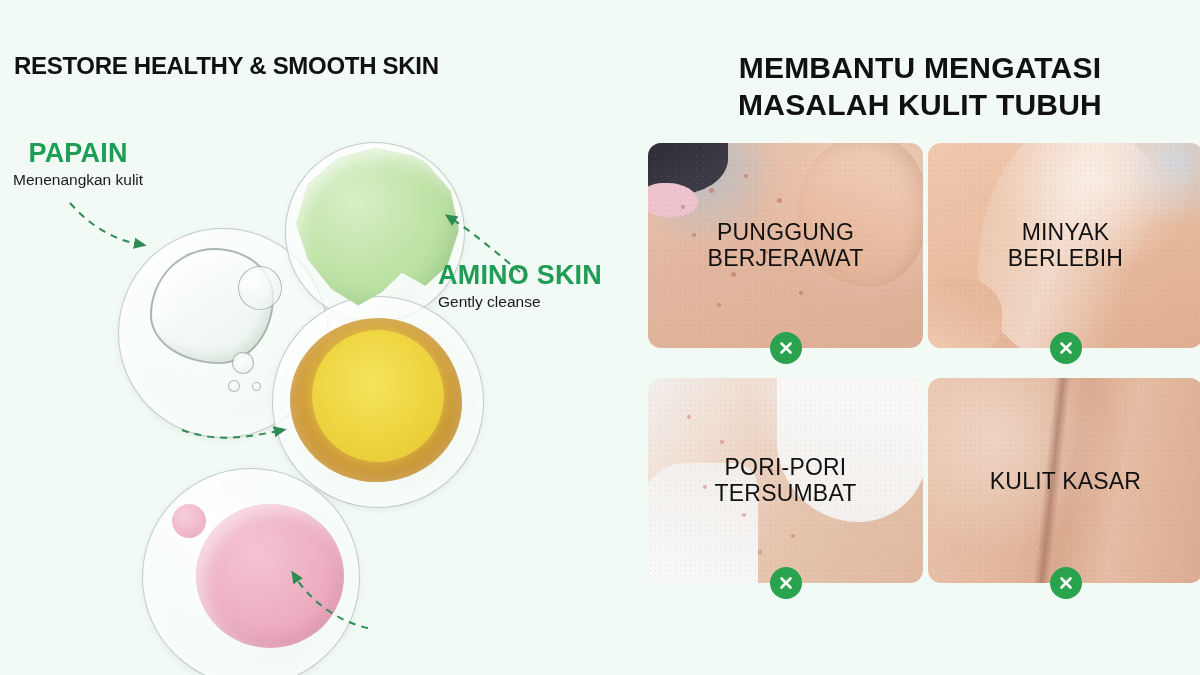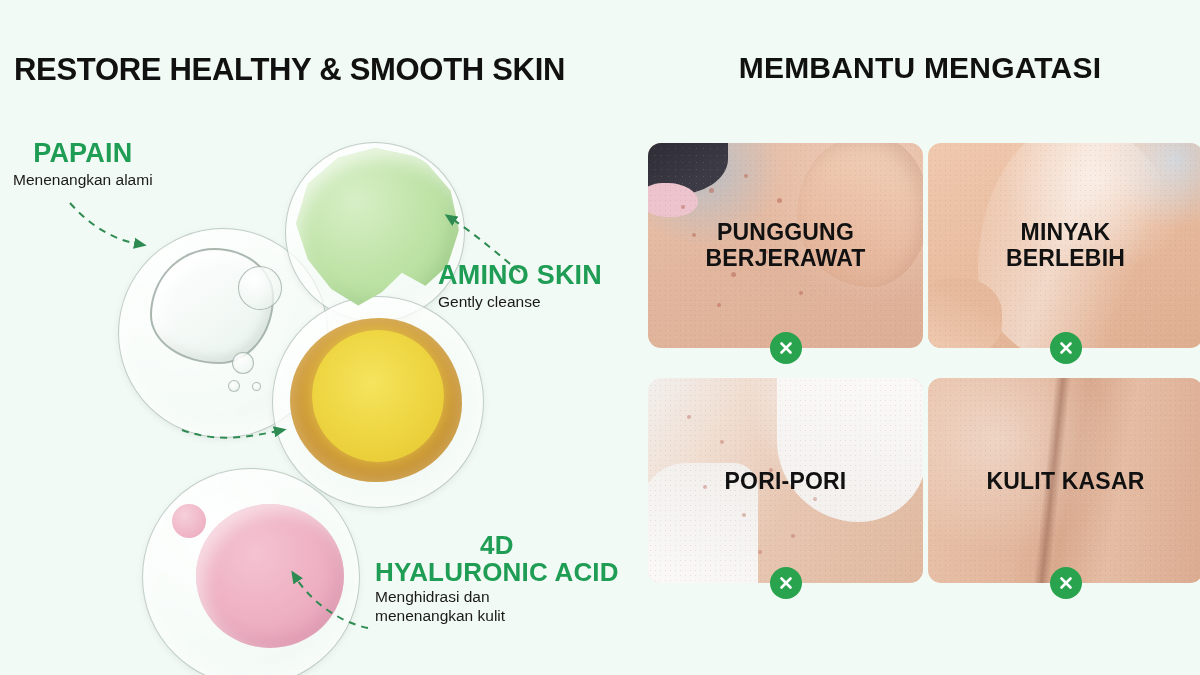--- a/index.html
+++ b/index.html
@@ -10,21 +10,21 @@
     overflow:hidden;
     position:relative;
   }
   .stage { position:relative; width:1200px; height:675px; }
 
   
   .left-panel { position:absolute; left:0; top:0; width:640px; height:675px; }
 
   .headline {
     position:absolute; left:14px; top:52px;
-    font-size:31px; font-weight:bold; letter-spacing:-0.3px;
+    font-size:24px; font-weight:bold; letter-spacing:-0.3px;
     color:#111; white-space:nowrap;
   }
   .subheadline {
     position:absolute; left:55px; top:97px;
     font-size:24px; font-weight:normal; letter-spacing:0.2px;
     color:#1a1a1a; white-space:nowrap;
   }
 
   
   .dish {
@@ -117,21 +117,21 @@
     position:absolute; left:8px; top:143px; width:552px;
     display:grid; grid-template-columns:275px 275px; grid-template-rows:205px 205px;
     column-gap:5px; row-gap:30px;
   }
   .card { position:relative; width:275px; height:205px; }
   .card-photo {
     position:absolute; inset:0; border-radius:13px; overflow:hidden;
   }
   .card-label {
     position:absolute; left:0; right:0; top:50%; transform:translateY(-50%);
-    text-align:center; font-size:23px; font-weight:bold;
+    text-align:center; font-size:23px; font-weight:normal;
     color:#111; line-height:1.16; letter-spacing:0.2px; z-index:3;
   }
   .x-badge {
     position:absolute; left:50%; bottom:-16px; transform:translateX(-50%);
     width:32px; height:32px; border-radius:50%;
     background:#2aa34e; z-index:4;
     display:flex; align-items:center; justify-content:center;
   }
   .x-badge svg { display:block; }
 
@@ -248,41 +248,37 @@
         </marker>
       </defs>
       <path d="M70,203 C92,228 116,240 138,244" fill="none" stroke="#2e8b52" stroke-width="2" stroke-dasharray="7 6" marker-end="url(#ah)"></path>
       <path d="M520,272 C500,256 478,236 452,219" fill="none" stroke="#2e8b52" stroke-width="2" stroke-dasharray="7 6" marker-end="url(#ah)"></path>
       <path d="M182,430 C218,443 248,437 278,431" fill="none" stroke="#2e8b52" stroke-width="2" stroke-dasharray="7 6" marker-end="url(#ah)"></path>
       <path d="M368,628 C338,622 310,600 296,578" fill="none" stroke="#2e8b52" stroke-width="2" stroke-dasharray="7 6" marker-end="url(#ah)"></path>
     </svg>
 
     <div class="ing-papain">
       <div class="ing-title">PAPAIN</div>
-      <div class="ing-desc">Menenangkan alami</div>
+      <div class="ing-desc">Menenangkan kulit</div>
     </div>
 
     <div class="ing-amino">
       <div class="ing-title">AMINO SKIN</div>
       <div class="ing-desc">Gently cleanse</div>
     </div>
 
     <div class="ing-vite">
     </div>
 
-    <div class="ing-hyal">
-      <div class="ing-title small-stack">4D</div>
-      <div class="ing-title small-stack">HYALURONIC ACID</div>
-      <div class="ing-desc" style="max-width:180px;">Menghidrasi dan menenangkan kulit</div>
-    </div>
   </div>
 
   <div class="right-panel">
     <div class="right-headline">
       <div>MEMBANTU MENGATASI</div>
+      <div>MASALAH KULIT TUBUH</div>
     </div>
 
     <div class="card-grid">
 
       <div class="card">
         <div class="card-photo">
           <div class="px ph-back"></div>
           <div class="ph-back-shoulder"></div>
           <div class="ph-back-strap"></div>
           <div class="ph-back-hand"></div>
@@ -341,20 +337,21 @@
             <span class="spot" style="left:34%;top:66%;width:4px;height:4px;opacity:.8;"></span>
             <span class="spot" style="left:44%;top:44%;width:4px;height:4px;opacity:.8;"></span>
             <span class="spot" style="left:52%;top:76%;width:4px;height:4px;opacity:.8;"></span>
             <span class="spot" style="left:40%;top:84%;width:4px;height:4px;opacity:.8;"></span>
             <span class="spot" style="left:60%;top:58%;width:4px;height:4px;opacity:.7;"></span>
           </div>
           <div class="grain"></div>
         </div>
         <div class="card-label">
           <div>PORI-PORI</div>
+          <div>TERSUMBAT</div>
         </div>
         <div class="x-badge">
           <svg width="18" height="18" viewBox="0 0 18 18">
               <path d="M4.5 4.5 L13.5 13.5 M13.5 4.5 L4.5 13.5" stroke="#ffffff" stroke-width="2.6" stroke-linecap="round"></path>
             </svg>
         </div>
       </div>
 
       <div class="card">
         <div class="card-photo">

